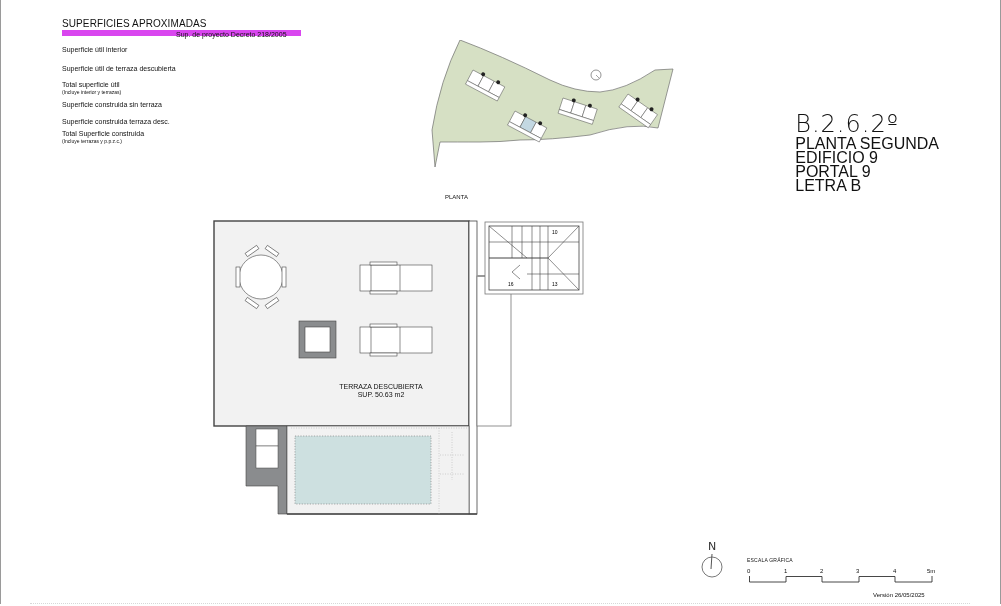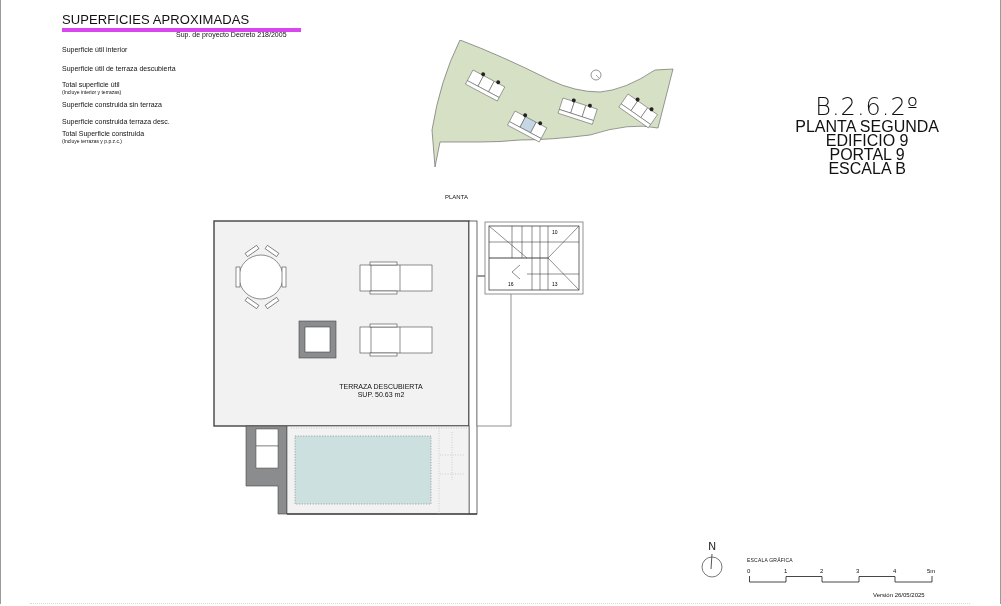--- a/index.html
+++ b/index.html
@@ -11,29 +11,29 @@
       position: absolute; left: 0; top: 0; width: 999px; height: 604px;
       border-left: 1px solid #9a9a9a; border-right: 1px solid #9a9a9a;
     }
     .bottom-dots {
       position: absolute; left: 30px; top: 603px; width: 940px; height: 1px;
       border-top: 1px dotted #d8d8d8;
     }
 
     
     .surf-title {
-      position: absolute; left: 62px; top: 12px; font-size: 13px; letter-spacing: 0.1px;
-      width: 239px; border-bottom: 4px solid #d946ef; padding-bottom: 1px;
+      position: absolute; left: 62px; top: 18px; font-size: 10px; letter-spacing: 0.1px;
+      width: 239px; border-bottom: 6px solid #d946ef; padding-bottom: 1px;
     }
     .surf-sub { position: absolute; left: 176px; top: 31px; font-size: 7px; }
     .surf-item { position: absolute; left: 62px; font-size: 7px; line-height: 8px; }
     .surf-item .note { font-size: 5px; display: block; line-height: 6px; }
 
     
-    .unit-block { position: absolute; right: 62px; top: 94px; text-align: center; }
+    .unit-block { position: absolute; right: 62px; top: 111px; text-align: left; }
     .unit-code { font-size: 24px; letter-spacing: 1px; line-height: 26px; font-family: "DejaVu Sans", sans-serif; font-weight: 300; }
     .unit-line { font-size: 16px; line-height: 14px; }
 
     .planta-label { position: absolute; left: 445px; top: 194px; font-size: 6px; }
 
     
     .siteplan { position: absolute; left: 400px; top: 40px; }
 
     
     .floorplan { position: absolute; left: 200px; top: 210px; }
@@ -117,21 +117,21 @@
     <circle cx="11" cy="-1" r="2" fill="#222"></circle>
       <circle cx="28" cy="-1" r="2" fill="#222"></circle>
   </g>
 </svg>
 
 <div class="unit-block">
   <div class="unit-code">B.2.6.2º</div>
   <div class="unit-line">PLANTA SEGUNDA</div>
   <div class="unit-line">EDIFICIO 9</div>
   <div class="unit-line">PORTAL  9</div>
-  <div class="unit-line">ESCALA B</div>
+  <div class="unit-line">LETRA B</div>
 </div>
 
 <div class="planta-label">PLANTA</div>
 
 <svg class="floorplan" width="400" height="310" viewBox="0 0 400 310">
 
   <rect x="14" y="11" width="255" height="205" fill="#f2f2f2" stroke="#444" stroke-width="1.4"></rect>
 
   <rect x="269" y="11" width="8" height="293" fill="#fff" stroke="#444" stroke-width="0.8"></rect>
 

